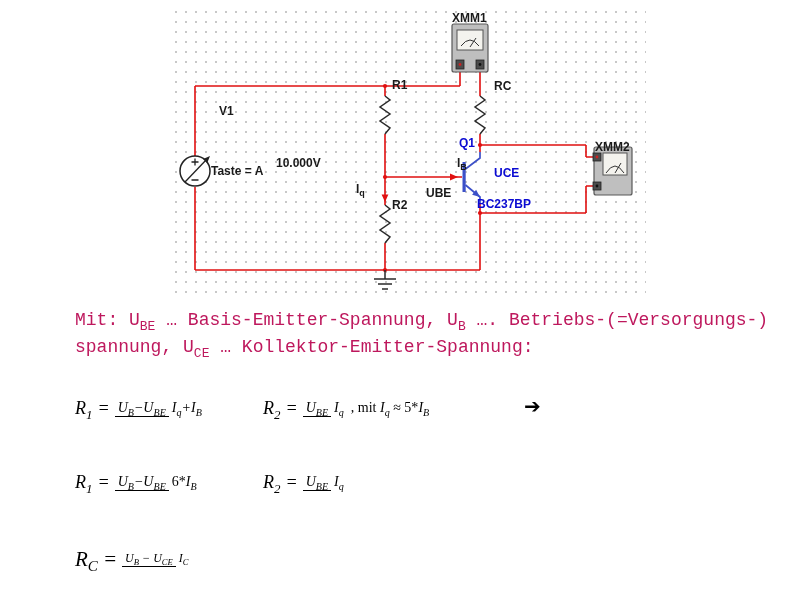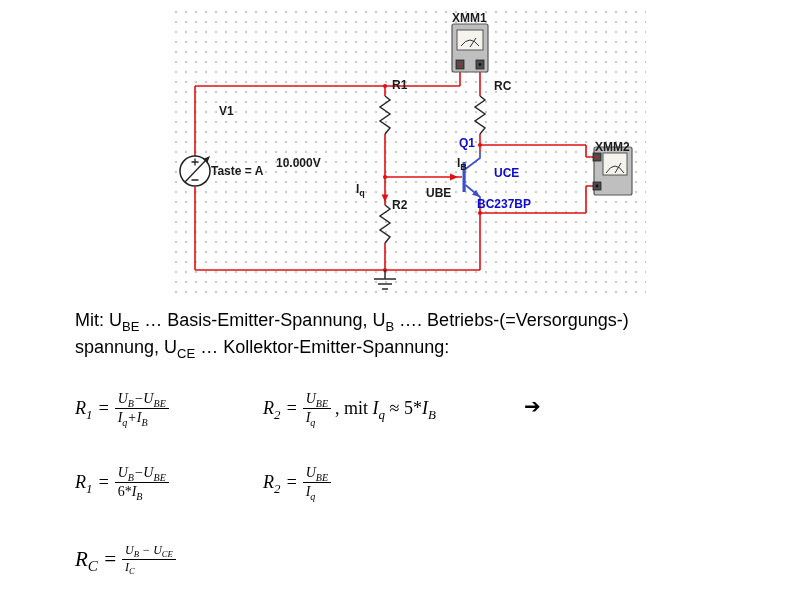--- a/index.html
+++ b/index.html
@@ -15,33 +15,33 @@
   svg.circuit{position:absolute;left:0;top:0}
   .wire{stroke:var(--wire-red);stroke-width:1.6;fill:none}
   .wdot{fill:var(--wire-red)}
   .blk{stroke:var(--comp-black);stroke-width:1.5;fill:none}
   .bluestroke{stroke:var(--symbol-blue);stroke-width:1.7;fill:none}
   .bluefill{fill:var(--symbol-blue)}
   .clabel{position:absolute;font-family:"Liberation Sans",sans-serif;font-size:12px;
     font-weight:bold;color:#1a1a1a;white-space:nowrap}
   .clabel sub{font-size:9px;line-height:0}
   .blue{color:var(--label-blue)}
-  .note{position:absolute;left:75px;top:307px;font-family:Liberation Sans, sans-serif;
-    font-size:18px;color:#000000;line-height:27px;white-space:nowrap}
+  .note{position:absolute;left:75px;top:307px;font-family:Liberation Mono, monospace;
+    font-size:18px;color:#be185d;line-height:27px;white-space:nowrap}
   .note sub{font-size:13px;line-height:0}
   .formula{position:absolute;display:flex;align-items:center;
     font-family:"Liberation Serif",serif;font-style:italic;font-size:18px;color:#000;white-space:nowrap}
   .formula .eq{margin:0 5px}
   .formula sub{font-size:0.72em;line-height:0}
-  .frac{display:inline-flex;flex-direction:column;align-items:flex-start;font-size:14px;
+  .frac{display:inline-flex;align-items:center;font-size:14px;
     line-height:1.25;text-align:center}
   .frac .num{border-bottom:1px solid #000;padding:0 3px}
   .frac .den{padding:0 3px}
   .up{font-style:normal}
-  .cond{margin-left:4px;font-size:18px}
+  .cond{margin-left:4px;font-size:14px}
   .formula.big{font-size:21px}
   .formula.big .frac{font-size:12px;line-height:1.3}
   .arrow{position:absolute;font-family:"DejaVu Sans",sans-serif;font-weight:bold;
     font-size:20px;color:#000}
 </style>
 </head>
 <body>
 
 <div class="page">
 

